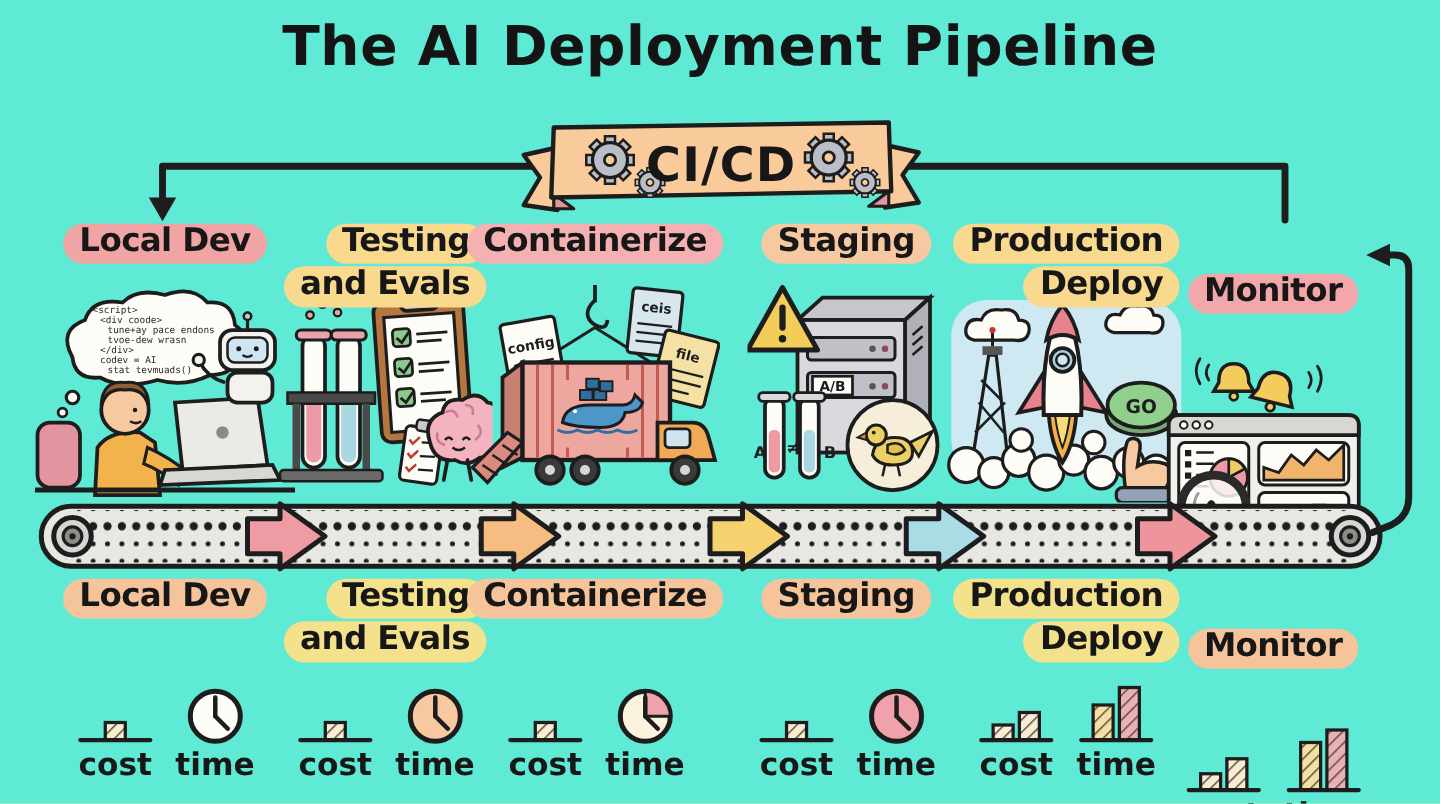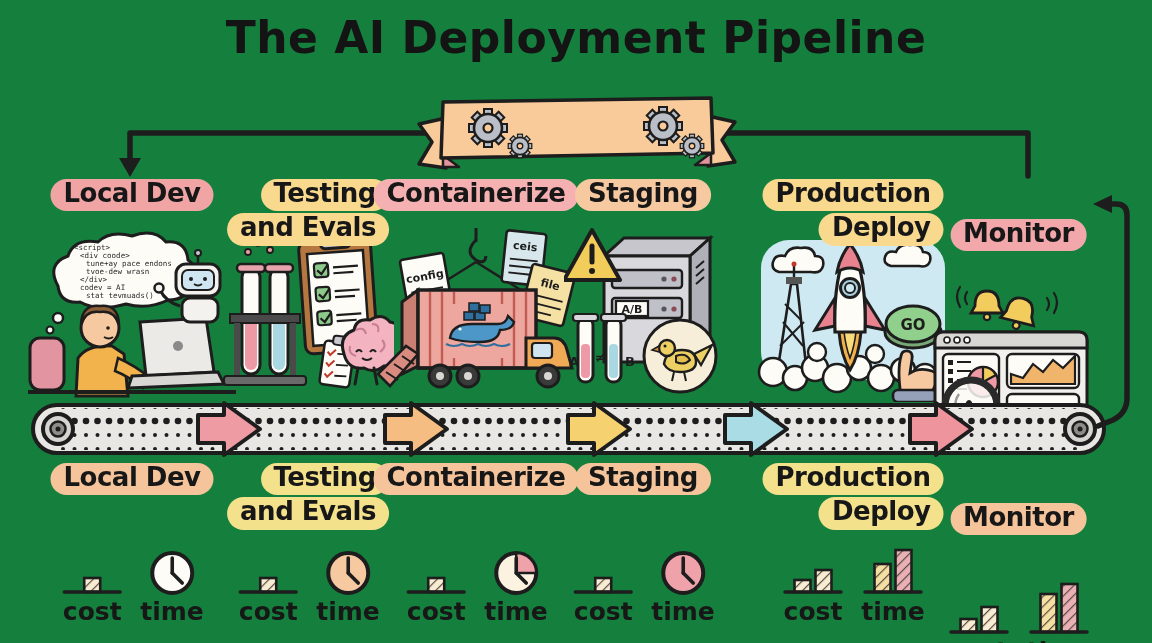--- a/index.html
+++ b/index.html
@@ -1,16 +1,16 @@
 <!DOCTYPE html>
 <html><head>
 <meta charset="utf-8">
 <style>
   html,body{margin:0;padding:0;background:#fbe7c9;}
-  .canvas{position:relative;width:1152px;height:643px;background:#15803d;overflow:hidden;
+  .canvas{position:relative;width:1152px;height:643px;background:#5eead4;overflow:hidden;
           font-family:"DejaVu Sans",sans-serif;color:#171717;}
   .title{position:absolute;top:12px;left:0;right:0;text-align:center;
          font-size:44px;font-weight:800;letter-spacing:.5px;z-index:6;color:#141414;}
   
   .banner{position:absolute;left:416px;top:94px;width:322px;height:82px;z-index:6;}
   .banner svg{position:absolute;left:0;top:0;}
   .ribbon{fill:#f9cb9b;stroke:#1d1d1d;stroke-width:3.5;stroke-linejoin:round;}
   .ribbon-fold{fill:#e2959c;stroke:#1d1d1d;stroke-width:2.5;stroke-linejoin:round;}
   .gear-body{fill:#b9bec7;stroke:#1d1d1d;stroke-width:2.6;}
   .gear-tooth{fill:#b9bec7;stroke:#1d1d1d;stroke-width:2;}
@@ -115,20 +115,21 @@
           <rect class="gear-tooth" x="-4" y="-19" width="8" height="8" transform="rotate(135)"></rect>
           <rect class="gear-tooth" x="-4" y="-19" width="8" height="8" transform="rotate(180)"></rect>
           <rect class="gear-tooth" x="-4" y="-19" width="8" height="8" transform="rotate(225)"></rect>
           <rect class="gear-tooth" x="-4" y="-19" width="8" height="8" transform="rotate(270)"></rect>
           <rect class="gear-tooth" x="-4" y="-19" width="8" height="8" transform="rotate(315)"></rect>
           <circle class="gear-body" r="14"></circle>
             <circle class="gear-hole" r="4.5"></circle>
         </g>
       </g>
     </svg>
+    <span class="banner-label">CI/CD</span>
   </div>
 
   <div class="stage" style="left:28px;width:208px;">
     <div class="label-top">
       <span class="hl" style="background-color: rgb(241, 164, 164);">Local Dev</span>
 
     </div>
     <div class="art">
       <svg width="208" height="176" viewBox="0 0 208 176">
         <g>
@@ -383,21 +384,21 @@
               <path d="M26,31 L26,11 A20,20 0 0 1 46,31 Z" fill="#efa2aa" stroke="#1d1d1d" stroke-width="2.4"></path>
               <line x1="26" y1="31" x2="26" y2="16" stroke="#1d1d1d" stroke-width="3.6" stroke-linecap="round"></line>
               <line x1="26" y1="31" x2="36" y2="41" stroke="#1d1d1d" stroke-width="3.6" stroke-linecap="round"></line>
             </svg>
           </div>
         <div class="mlabel">time</div>
       </div>
     </div>
   </div>
 
-  <div class="stage" style="left:564px;width:158px;">
+  <div class="stage" style="left:598px;width:158px;">
     <div class="label-top">
       <span class="hl" style="background-color: rgb(247, 201, 160);">Staging</span>
 
     </div>
     <div class="art">
       <svg width="158" height="176" viewBox="0 0 158 176">
         <g>
           <polygon points="40,30 60,12 146,12 126,30" fill="#c6c6cc" stroke="#1d1d1d" stroke-width="3"></polygon>
           <polygon points="126,30 146,12 146,118 126,136" fill="#b0b0b8" stroke="#1d1d1d" stroke-width="3"></polygon>
           <line x1="132" y1="42" x2="140" y2="35" stroke="#1d1d1d" stroke-width="2"></line>

